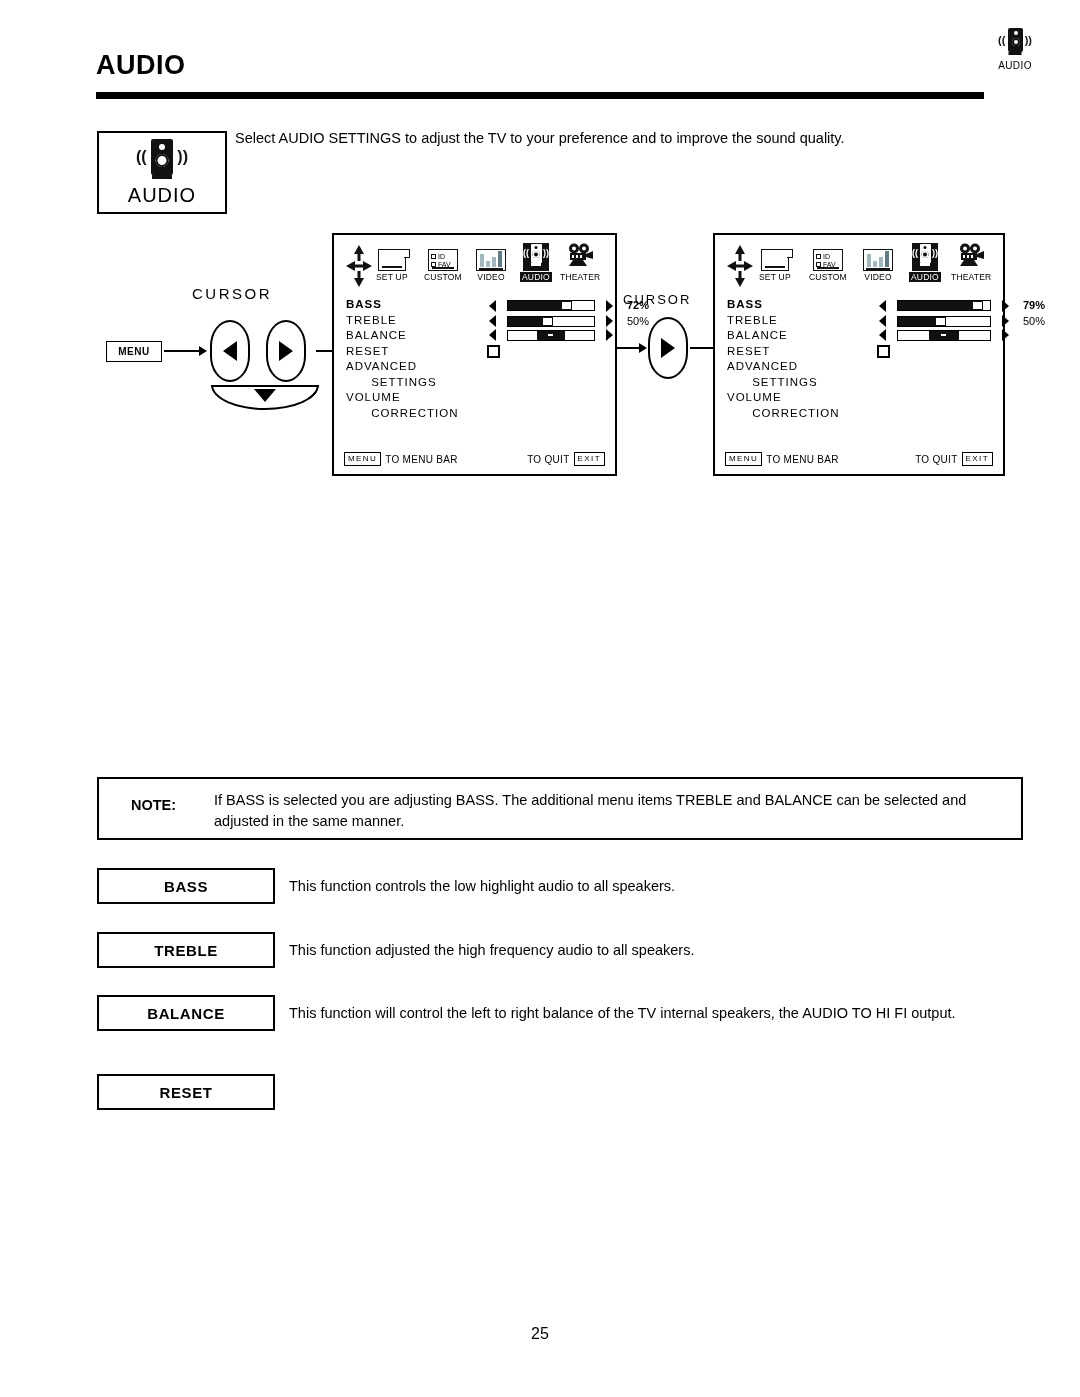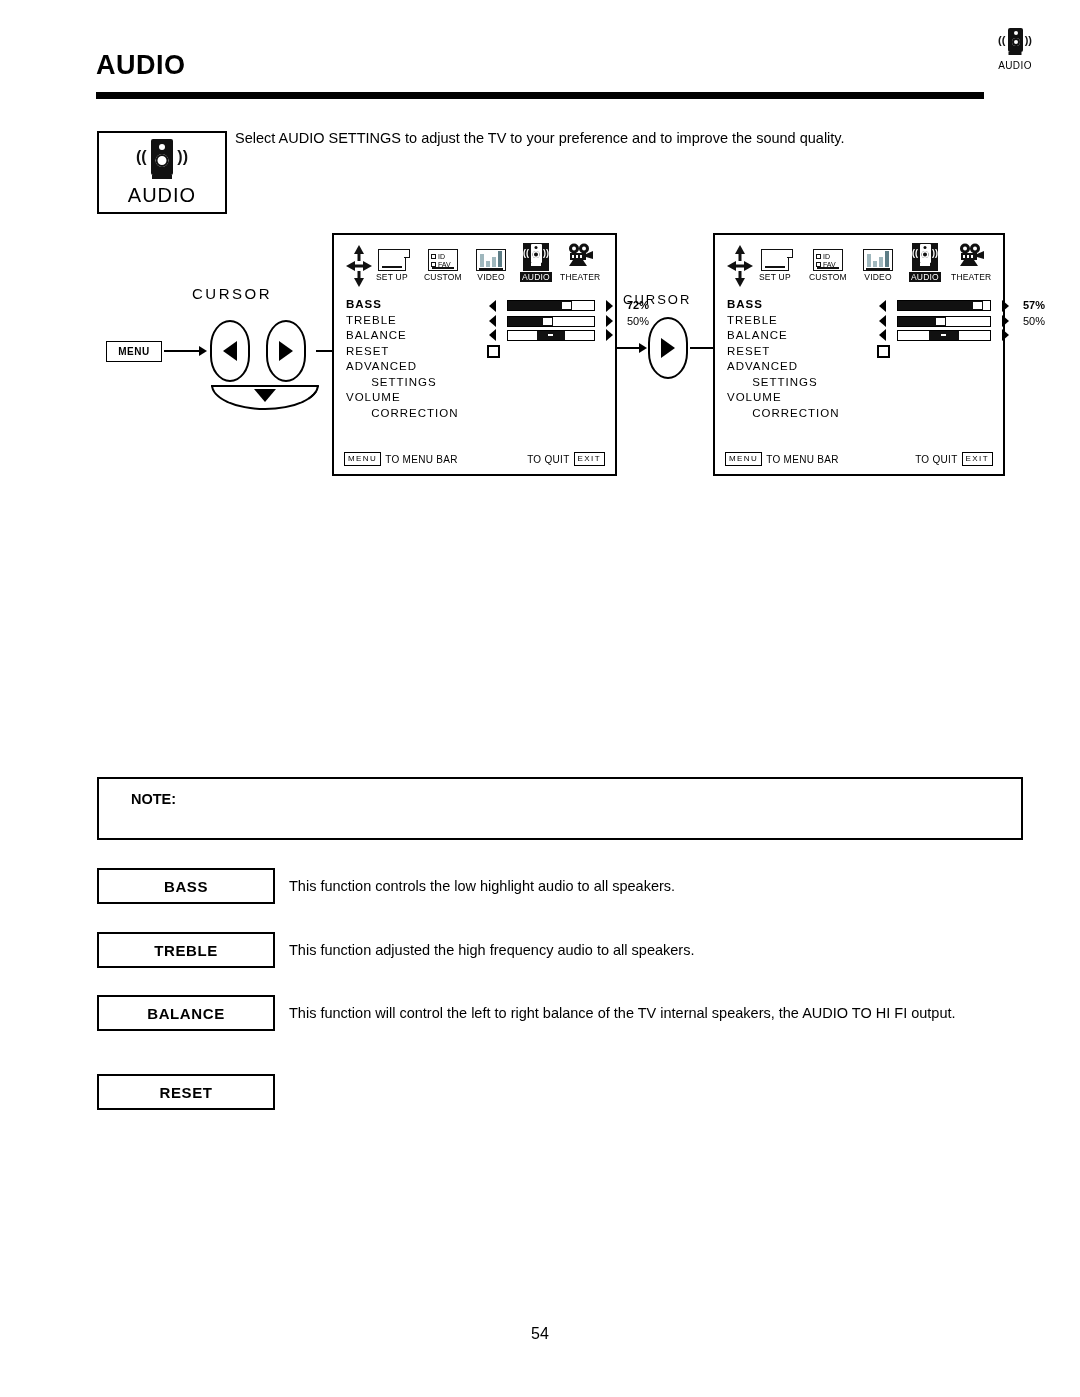--- a/index.html
+++ b/index.html
@@ -178,21 +178,21 @@
   #instructions {
     position:absolute; left:99px; top:586px; width:890px;
     font-size:14.5px; line-height:21px;
   }
 
   
   #note-box {
     position:absolute; left:97px; top:777px; width:926px; height:63px;
     border:2.2px solid #000; background:#fff;
   }
-  #note-label { position:absolute; left:32px; top:12px; font-size:14.5px; font-weight:bold; }
+  #note-label { position:absolute; left:32px; top:18px; font-size:14.5px; font-weight:bold; }
   #note-text { position:absolute; left:115px; top:11px; right:12px; font-size:14.5px; line-height:21px; }
 
   
   .def-row { position:absolute; left:97px; width:926px; }
   .def-label {
     width:178px; height:36px; border:2.2px solid #000; background:#fff;
     display:flex; align-items:center; justify-content:center;
     font-size:15px; font-weight:bold; letter-spacing:.6px;
   }
   .def-text {
@@ -492,21 +492,21 @@
       </div>
     </div>
     <div class="osd-rows">
       <div class="osd-row bold"><span>BASS</span><span class="slider-wrap" style="left: 152px;">
           <span class="s-tri-l"></span>
           <span class="bar" style="width:94px;">
             <span class="fill" style="width:90%;"></span>
             <span class="knob" style="left:calc(90% - 9px);width:11px;"></span>
           </span>
           <span class="s-tri-r"></span>
-          <span class="pct">57%</span>
+          <span class="pct">79%</span>
         </span></div>
       <div class="osd-row"><span>TREBLE</span><span class="slider-wrap" style="left: 152px;">
           <span class="s-tri-l"></span>
           <span class="bar" style="width:94px;">
             <span class="fill" style="width:50%;"></span>
             <span class="knob" style="left:calc(50% - 9px);width:11px;"></span>
           </span>
           <span class="s-tri-r"></span>
           <span class="pct">50%</span>
         </span></div>
@@ -535,31 +535,32 @@
         <span class="key">EXIT</span>
       </span>
     </div>
   </div>
 
 <div id="instructions">
   </div>
 
 <div id="note-box">
   <div id="note-label">NOTE:</div>
+  <div id="note-text">If BASS is selected you are adjusting BASS.  The additional menu items TREBLE and BALANCE can be selected and adjusted in the same manner.</div>
 </div>
 
 <div class="def-row" id="def-0">
   <div class="def-label">BASS</div>
   <div class="def-text">This function controls the low highlight audio to all speakers.</div>
 </div>
 <div class="def-row" id="def-1">
   <div class="def-label">TREBLE</div>
   <div class="def-text">This function adjusted the high frequency audio to all speakers.</div>
 </div>
 <div class="def-row" id="def-2">
   <div class="def-label">BALANCE</div>
   <div class="def-text">This function will control the left to right balance of the TV internal speakers, the AUDIO TO HI FI output.</div>
 </div>
 <div class="def-row" id="def-3">
   <div class="def-label">RESET</div>
 </div>
 
-<div id="page-number">54</div>
+<div id="page-number">25</div>
 
 </body></html>

